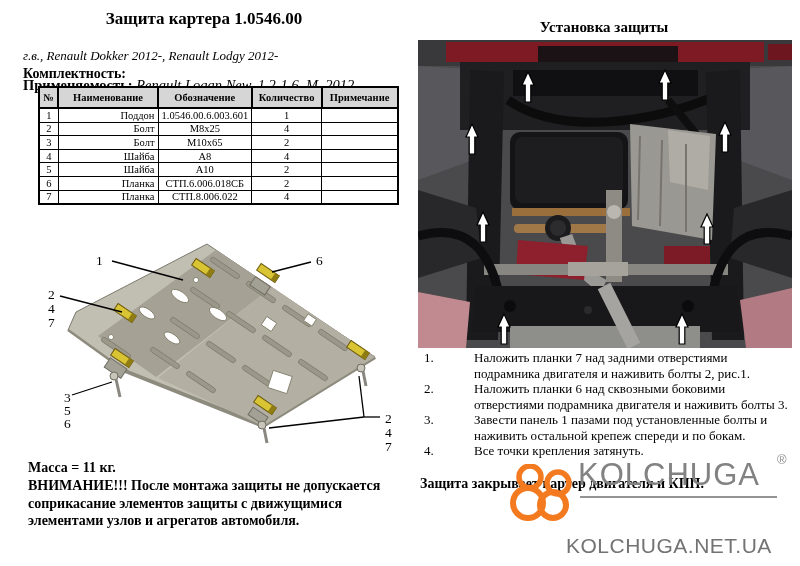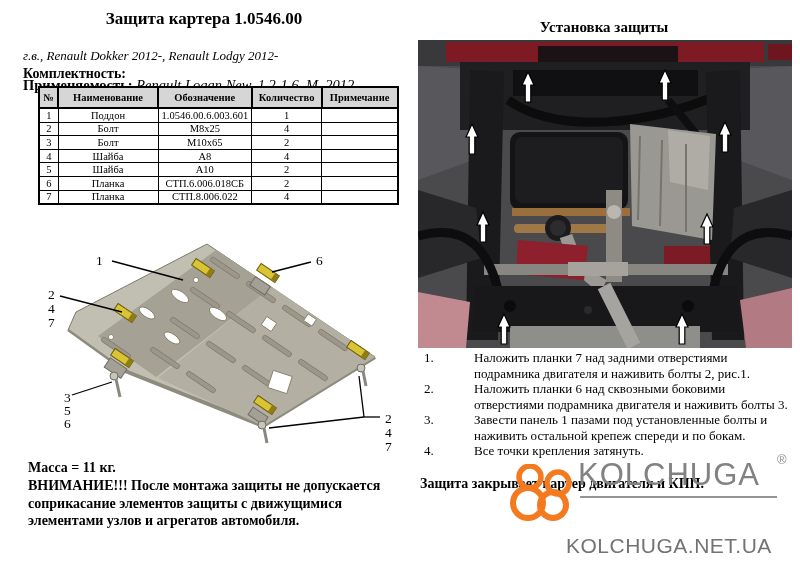--- a/index.html
+++ b/index.html
@@ -13,21 +13,21 @@
   .app-label{font-weight:bold;font-style:normal;}
   .app-italic{font-style:italic;}
   .app-line2{left:23px;top:48px;width:385px;font-size:13px;font-style:italic;}
   .kit-label{left:23px;top:66px;font-size:14px;font-weight:bold;}
 
   table.kit{position:absolute;left:38px;top:86px;border-collapse:collapse;table-layout:fixed;
             border:2px solid #000;font-size:10.5px;}
   table.kit th{background:#d6d6d6;border:2px solid #000;font-weight:bold;height:19px;padding:0 2px;}
   table.kit td{border:1.4px solid #000;height:12.6px;padding:0 3px;background:#fff;}
   td.c,th.c{text-align:center;}
-  td.l{text-align:center;}
+  td.l{text-align:right;}
 
   .scheme-caption{left:0;top:201px;width:430px;text-align:center;font-size:13.5px;font-weight:bold;}
 
   .mass-note{left:28px;top:460px;font-size:14px;font-weight:bold;}
   .warning-note{left:28px;top:477px;width:382px;font-size:14px;font-weight:bold;line-height:17.5px;}
 
   
   .install-title{left:408px;top:19px;width:392px;text-align:center;font-size:15px;font-weight:bold;}
   .steps{left:424px;top:350px;width:368px;font-size:13px;line-height:15.5px;}
   .step{display:flex;}

